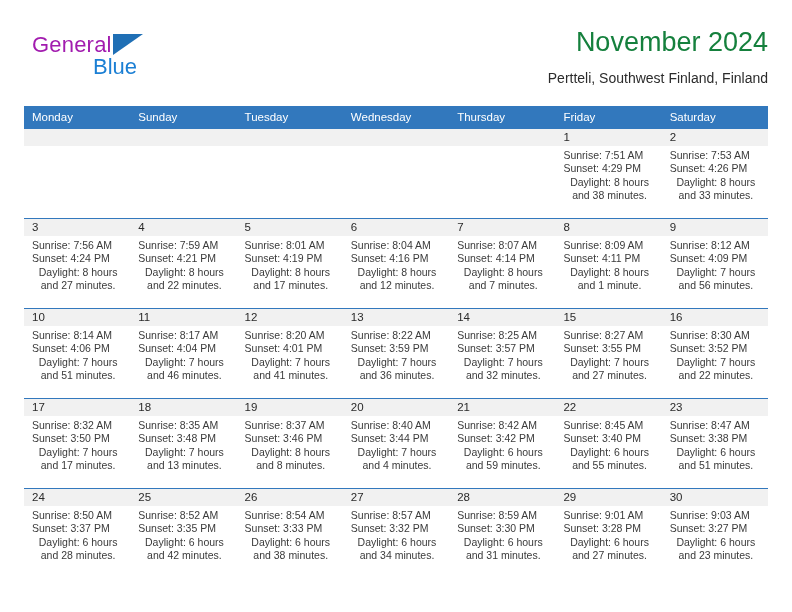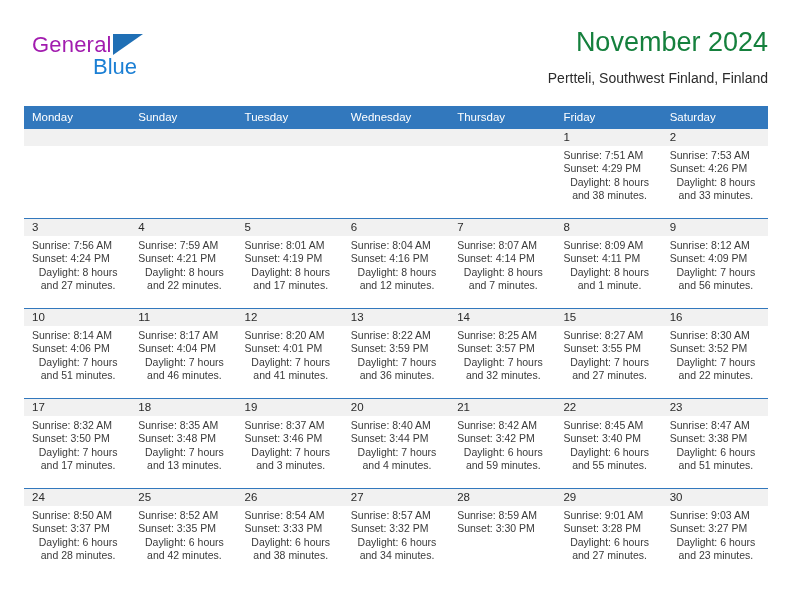--- a/index.html
+++ b/index.html
@@ -337,21 +337,21 @@
               <div>Sunrise: 8:35 AM</div>
               <div>Sunset: 3:48 PM</div>
               <div class="daylight">Daylight: 7 hours and 13 minutes.</div>
             </div>
           </div>
           <div class="day-cell">
             <div class="day-number-band">19</div>
             <div class="day-info">
               <div>Sunrise: 8:37 AM</div>
               <div>Sunset: 3:46 PM</div>
-              <div class="daylight">Daylight: 7 hours and 3 minutes.</div>
+              <div class="daylight">Daylight: 8 hours and 8 minutes.</div>
             </div>
           </div>
           <div class="day-cell">
             <div class="day-number-band">20</div>
             <div class="day-info">
               <div>Sunrise: 8:40 AM</div>
               <div>Sunset: 3:44 PM</div>
               <div class="daylight">Daylight: 7 hours and 4 minutes.</div>
             </div>
           </div>
@@ -411,20 +411,21 @@
               <div>Sunrise: 8:57 AM</div>
               <div>Sunset: 3:32 PM</div>
               <div class="daylight">Daylight: 6 hours and 34 minutes.</div>
             </div>
           </div>
           <div class="day-cell">
             <div class="day-number-band">28</div>
             <div class="day-info">
               <div>Sunrise: 8:59 AM</div>
               <div>Sunset: 3:30 PM</div>
+              <div class="daylight">Daylight: 6 hours and 31 minutes.</div>
             </div>
           </div>
           <div class="day-cell">
             <div class="day-number-band">29</div>
             <div class="day-info">
               <div>Sunrise: 9:01 AM</div>
               <div>Sunset: 3:28 PM</div>
               <div class="daylight">Daylight: 6 hours and 27 minutes.</div>
             </div>
           </div>

